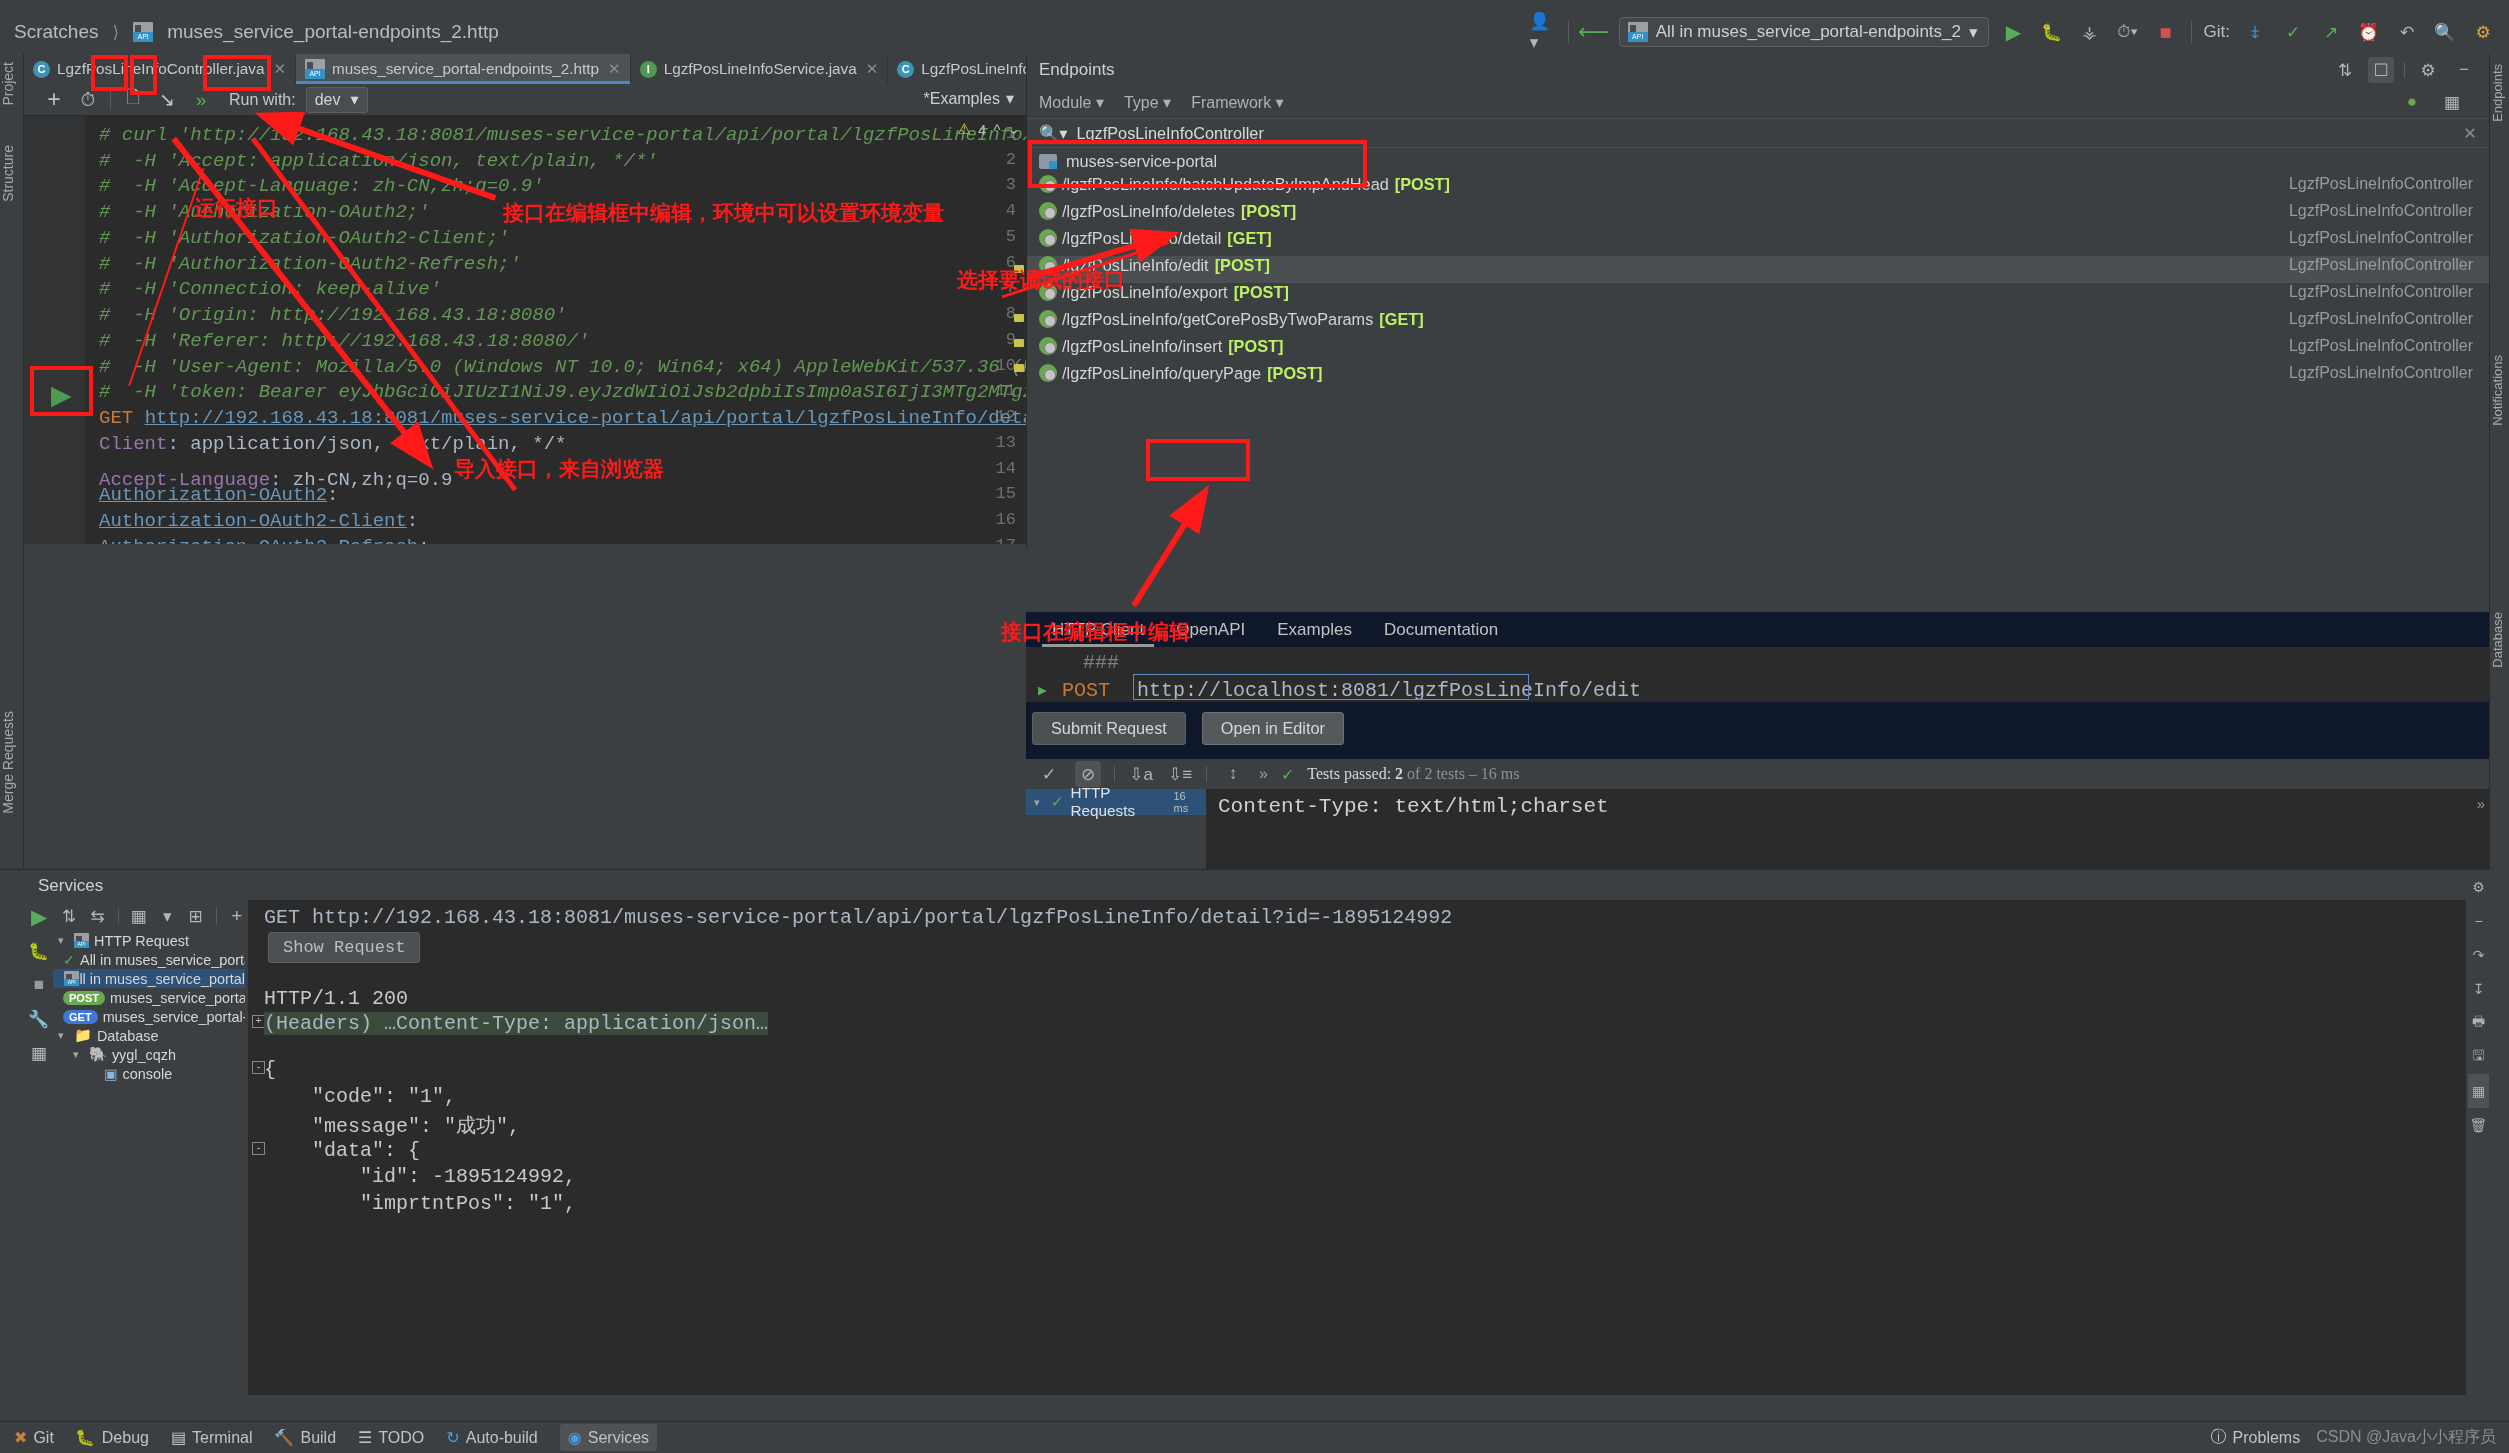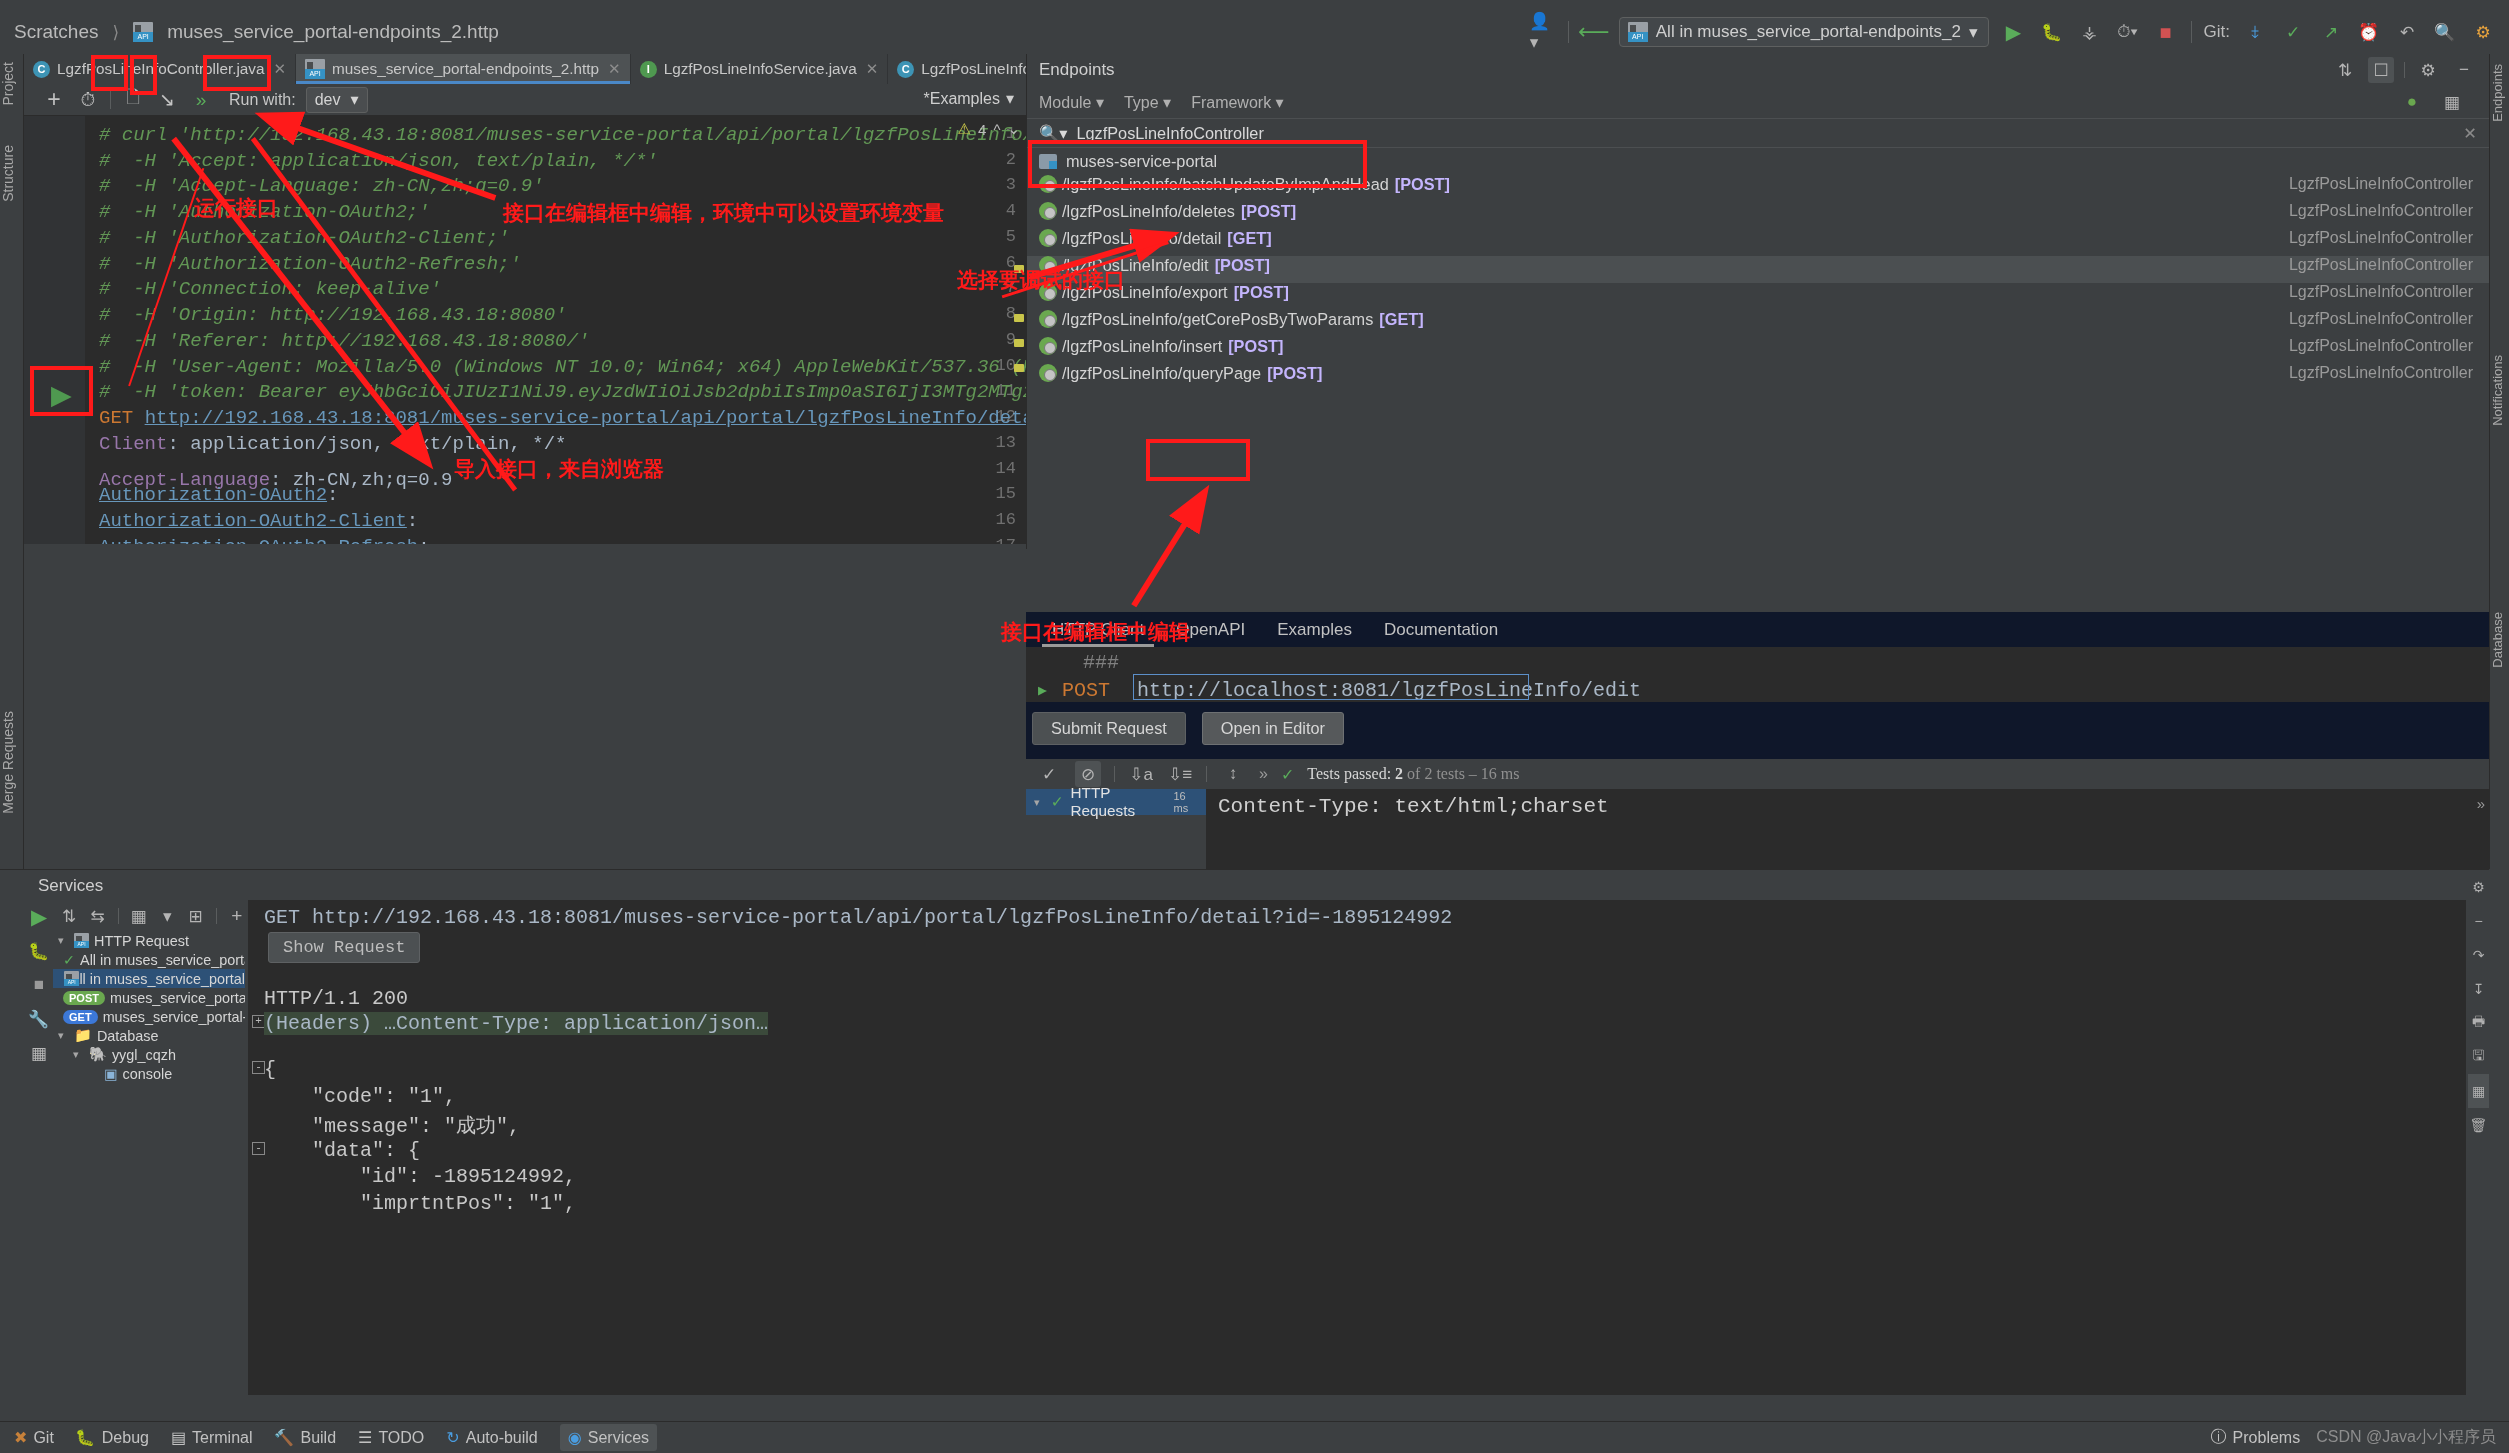--- a/index.html
+++ b/index.html
@@ -77,21 +77,21 @@
       border-left:1px solid #2b2b2b;}
   .ep-header { height:32px; display:flex; align-items:center; padding:0 12px; font-size:17px; color:#cfcfcf;}
   .ep-header .right{ margin-left:auto; display:flex; align-items:center; gap:10px;}
   .ep-filters { height:32px; display:flex; align-items:center; gap:20px; padding:0 12px; font-size:16px; color:#b0b0b0;}
   .ep-search { height:30px; display:flex; align-items:center; gap:9px; padding:0 12px; font-size:16.3px;
       color:#d9d9d9; border-top:1px solid #4c4f51; border-bottom:1px solid #4c4f51; background:#3c3f41;}
   .ep-list { background:#3c3f41; }
   .ep-group { display:flex; align-items:center; gap:9px; height:27px; padding-left:12px; font-size:16.3px; color:#d4d4d4;}
   .ep-row { display:flex; align-items:flex-start; height:27px; padding-left:12px; font-size:16.3px; color:#d4d4d4;}
   .ep-row.sel { background:#4b4f51; }
-  .ep-method{ color:#c4b5fd; margin-left:6px; font-weight:bold;}
+  .ep-method{ color:#bef264; margin-left:6px; font-weight:bold;}
   .ep-ctrl { margin-left:auto; padding-right:16px; color:#9a9a9a; font-size:16px;}
   .globe { width:18px;height:18px;border-radius:50%;background:#6aa84f;position:relative;flex:none;margin-right:5px;}
   .globe:after{content:"";position:absolute;left:5px;top:5px;width:10px;height:10px;border-radius:50%;
       background:#c4c4c4;border:1px solid #7a7a7a;}
   .folderic{width:18px;height:15px;background:#8a9aa8;border-radius:2px;position:relative;flex:none;}
   .folderic:after{content:"";position:absolute;right:0;bottom:0;width:8px;height:8px;background:#3592c4;}
 
   
   .httpclient { position:absolute; left:1026px; top:612px; width:1463px; height:257px; background:#0f172a;}
   .hc-tabs{ display:flex; align-items:center; gap:0; height:35px; padding-left:10px; font-size:17px;}

